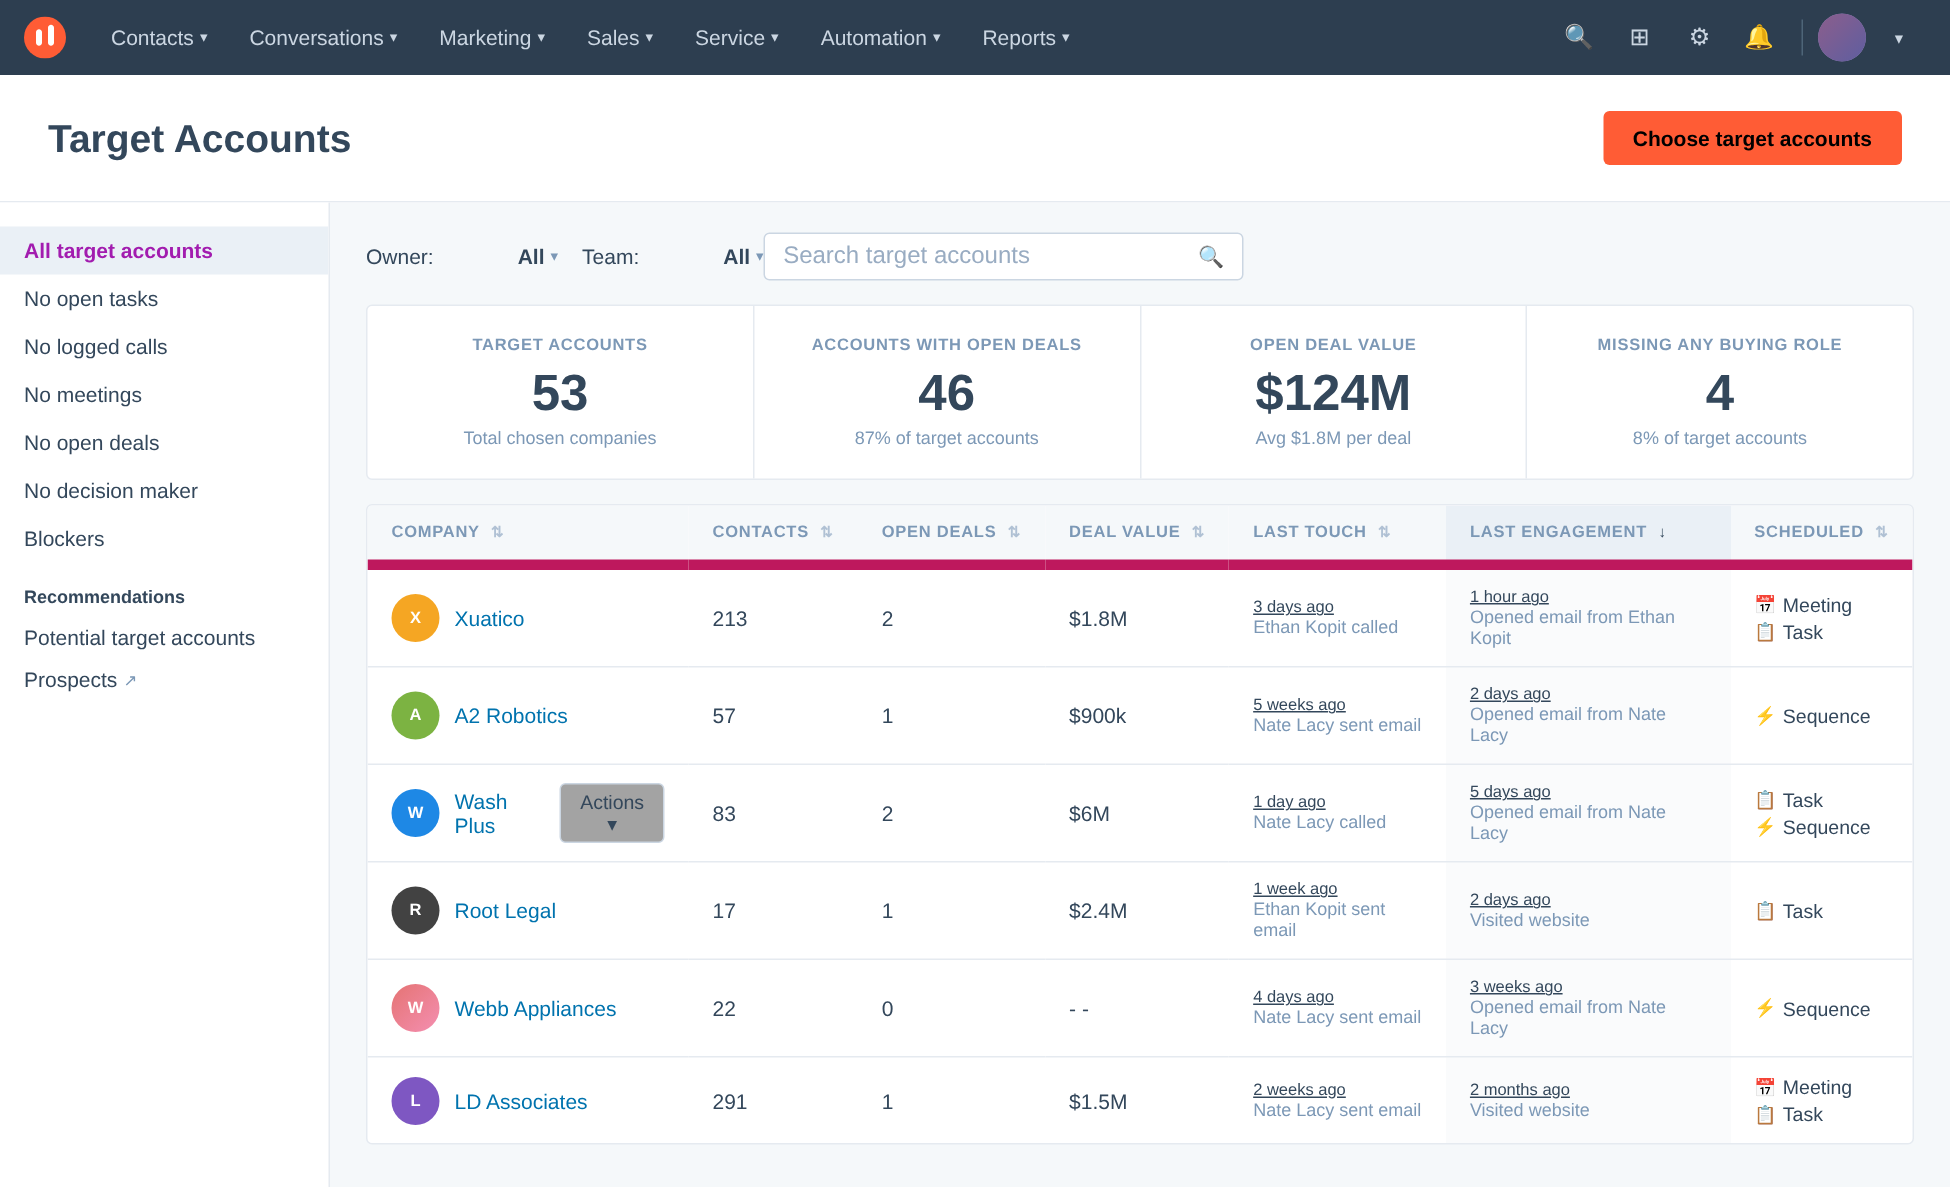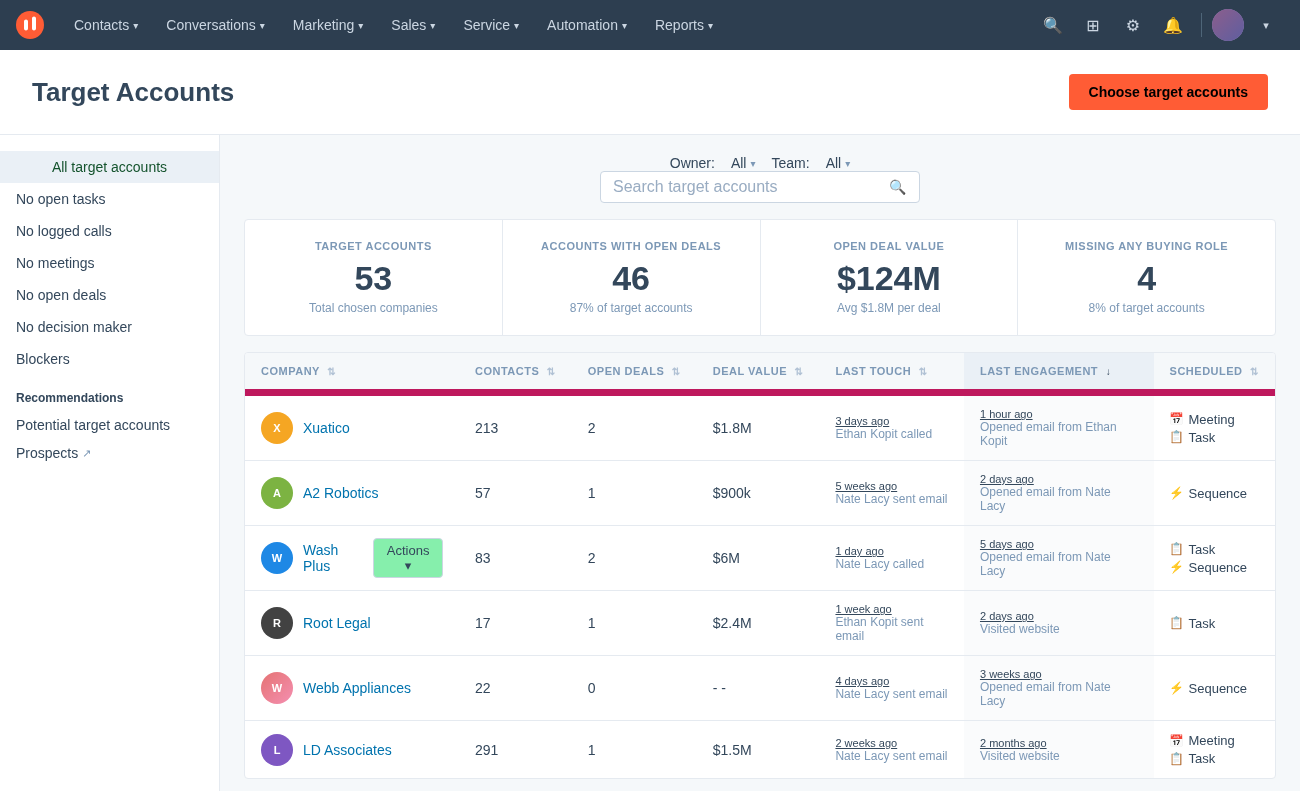--- a/index.html
+++ b/index.html
@@ -114,23 +114,22 @@
     }
     .sidebar-item {
       padding: 8px 16px;
       cursor: pointer;
       color: #33475b;
       font-size: 14px;
       border-radius: 0;
     }
     .sidebar-item.active {
       background: #eaf0f6;
-      font-weight: 400;
-      color: #14532d;
-      text-align: center;
+      font-weight: 700;
+      color: #a21caf;
     }
     .sidebar-section-title {
       padding: 16px 16px 6px 16px;
       font-size: 12px;
       font-weight: 700;
       color: #33475b;
       text-transform: none;
     }
     .sidebar-link {
       padding: 6px 16px;
@@ -150,33 +149,32 @@
       overflow-y: auto;
       background: #f5f8fa;
     }
 
     
     .filter-bar {
       display: flex;
       align-items: center;
       justify-content: flex-start;
       margin-bottom: 16px;
-      flex-direction: column;
     }
     .filter-left { display: flex; align-items: center; gap: 16px; }
     .filter-label { font-size: 14px; color: #33475b; }
     .filter-dropdown {
       display: flex;
       align-items: center;
       gap: 4px;
       cursor: pointer;
       color: #33475b;
       font-size: 14px;
     }
-    .filter-dropdown .val { font-weight: 400; }
+    .filter-dropdown .val { font-weight: 700; margin-left: 40px; }
     .filter-dropdown .caret { font-size: 10px; color: #7c98b6; }
     .search-box {
       display: flex;
       align-items: center;
       background: #fff;
       border: 1px solid #cbd6e2;
       border-radius: 4px;
       padding: 6px 12px;
       gap: 8px;
       width: 320px;
@@ -295,21 +293,21 @@
     }
     .sched-item {
       display: flex;
       align-items: center;
       gap: 4px;
       font-size: 13px;
       color: #33475b;
     }
     .sched-icon { font-size: 12px; color: #7c98b6; }
     .actions-btn {
-      background: #86efac;
+      background: #a3a3a3;
       border: 1px solid #cbd6e2;
       border-radius: 4px;
       padding: 4px 10px;
       font-size: 13px;
       cursor: pointer;
       color: #33475b;
       display: flex;
       align-items: center;
       gap: 4px;
     }

